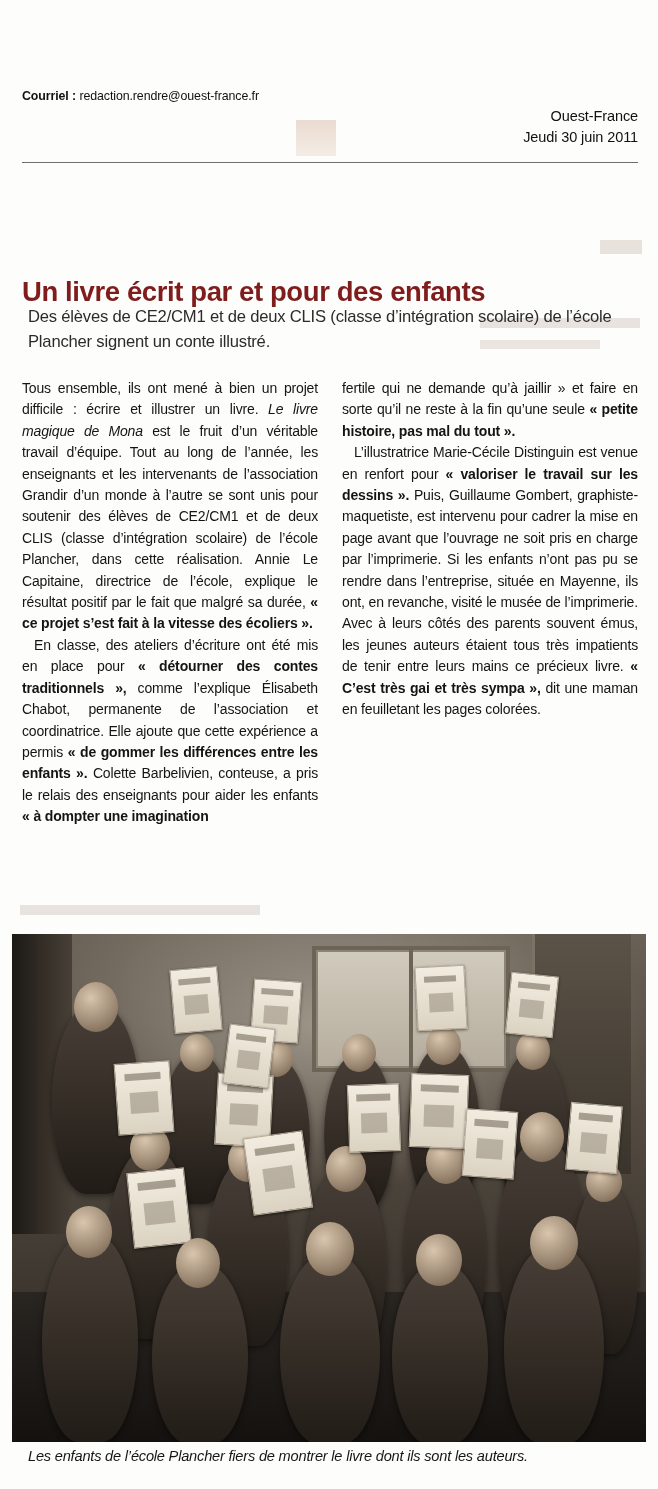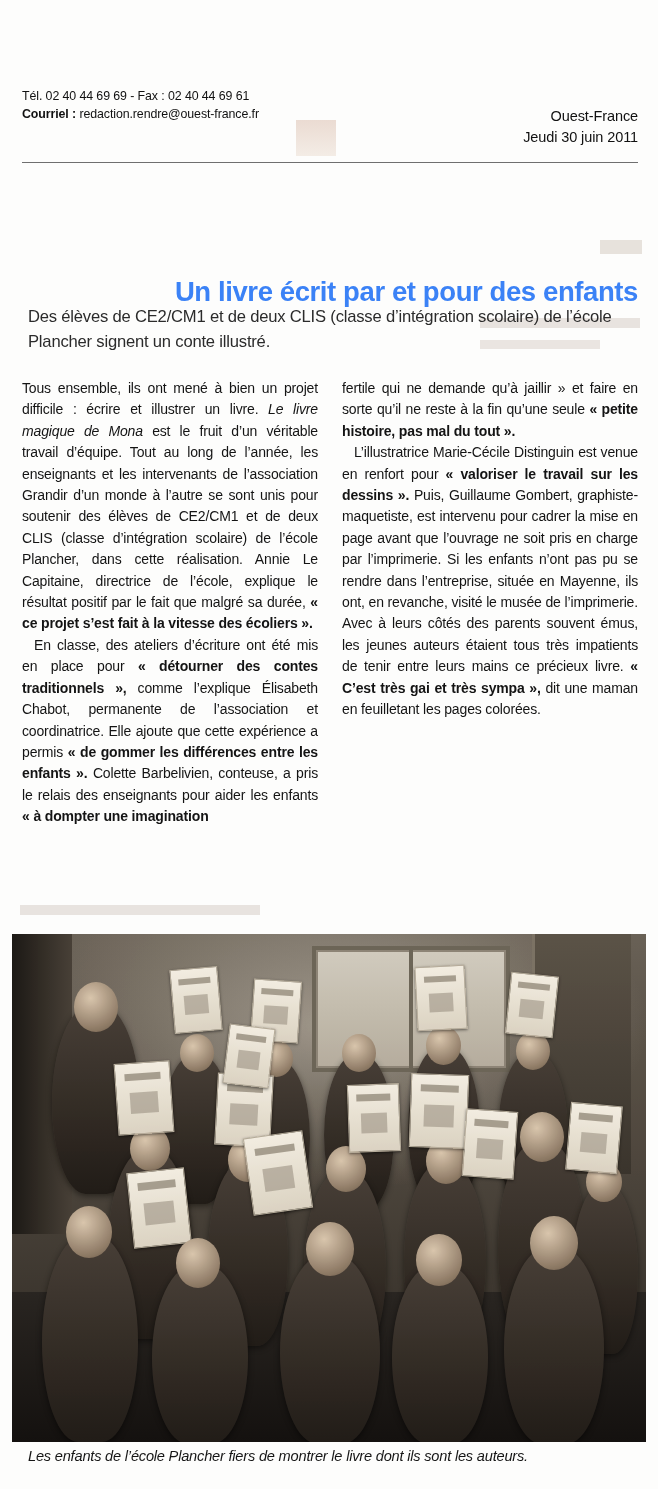--- a/index.html
+++ b/index.html
@@ -61,23 +61,22 @@
 
   
   .headline {
     position: absolute;
     left: 22px;
     top: 258px;
     width: 616px;
     font-size: 27.5px;
     line-height: 32px;
     font-weight: bold;
-    color: #3b82f6;
+    color: #7f1d1d;
     letter-spacing: -0.4px;
-    text-align: right;
   }
   .standfirst {
     position: absolute;
     left: 28px;
     top: 305px;
     width: 600px;
     font-size: 16.6px;
     line-height: 24.5px;
     color: #2b2b2b;
     letter-spacing: -0.2px;
@@ -212,21 +211,20 @@
 <div class="page">
 
   <div class="ghost" style="left:296px; top:120px; width:40px; height:36px; background:linear-gradient(#d8b9a8,#eadccf); opacity:.5;"></div>
   <div class="ghost" style="left:600px; top:240px; width:42px; height:14px; background:rgba(190,175,160,0.35);"></div>
   <div class="ghost" style="left:480px; top:318px; width:160px; height:10px; background:rgba(185,170,155,0.30);"></div>
   <div class="ghost" style="left:480px; top:340px; width:120px; height:9px; background:rgba(185,170,155,0.28);"></div>
   <div class="ghost" style="left:20px; top:905px; width:240px; height:10px; background:rgba(185,170,155,0.30);"></div>
 
   <div class="masthead">
     <div class="masthead-left">
-      <div>Tél. 02 40 44 69 69 - Fax : 02 40 44 69 61</div>
       <div>
         <span class="lbl">Courriel :</span><span> redaction.rendre@ouest-france.fr</span>
       </div>
     </div>
     <div class="masthead-right">
       <div>Ouest-France</div>
       <div>Jeudi 30 juin 2011</div>
     </div>
   </div>
 

